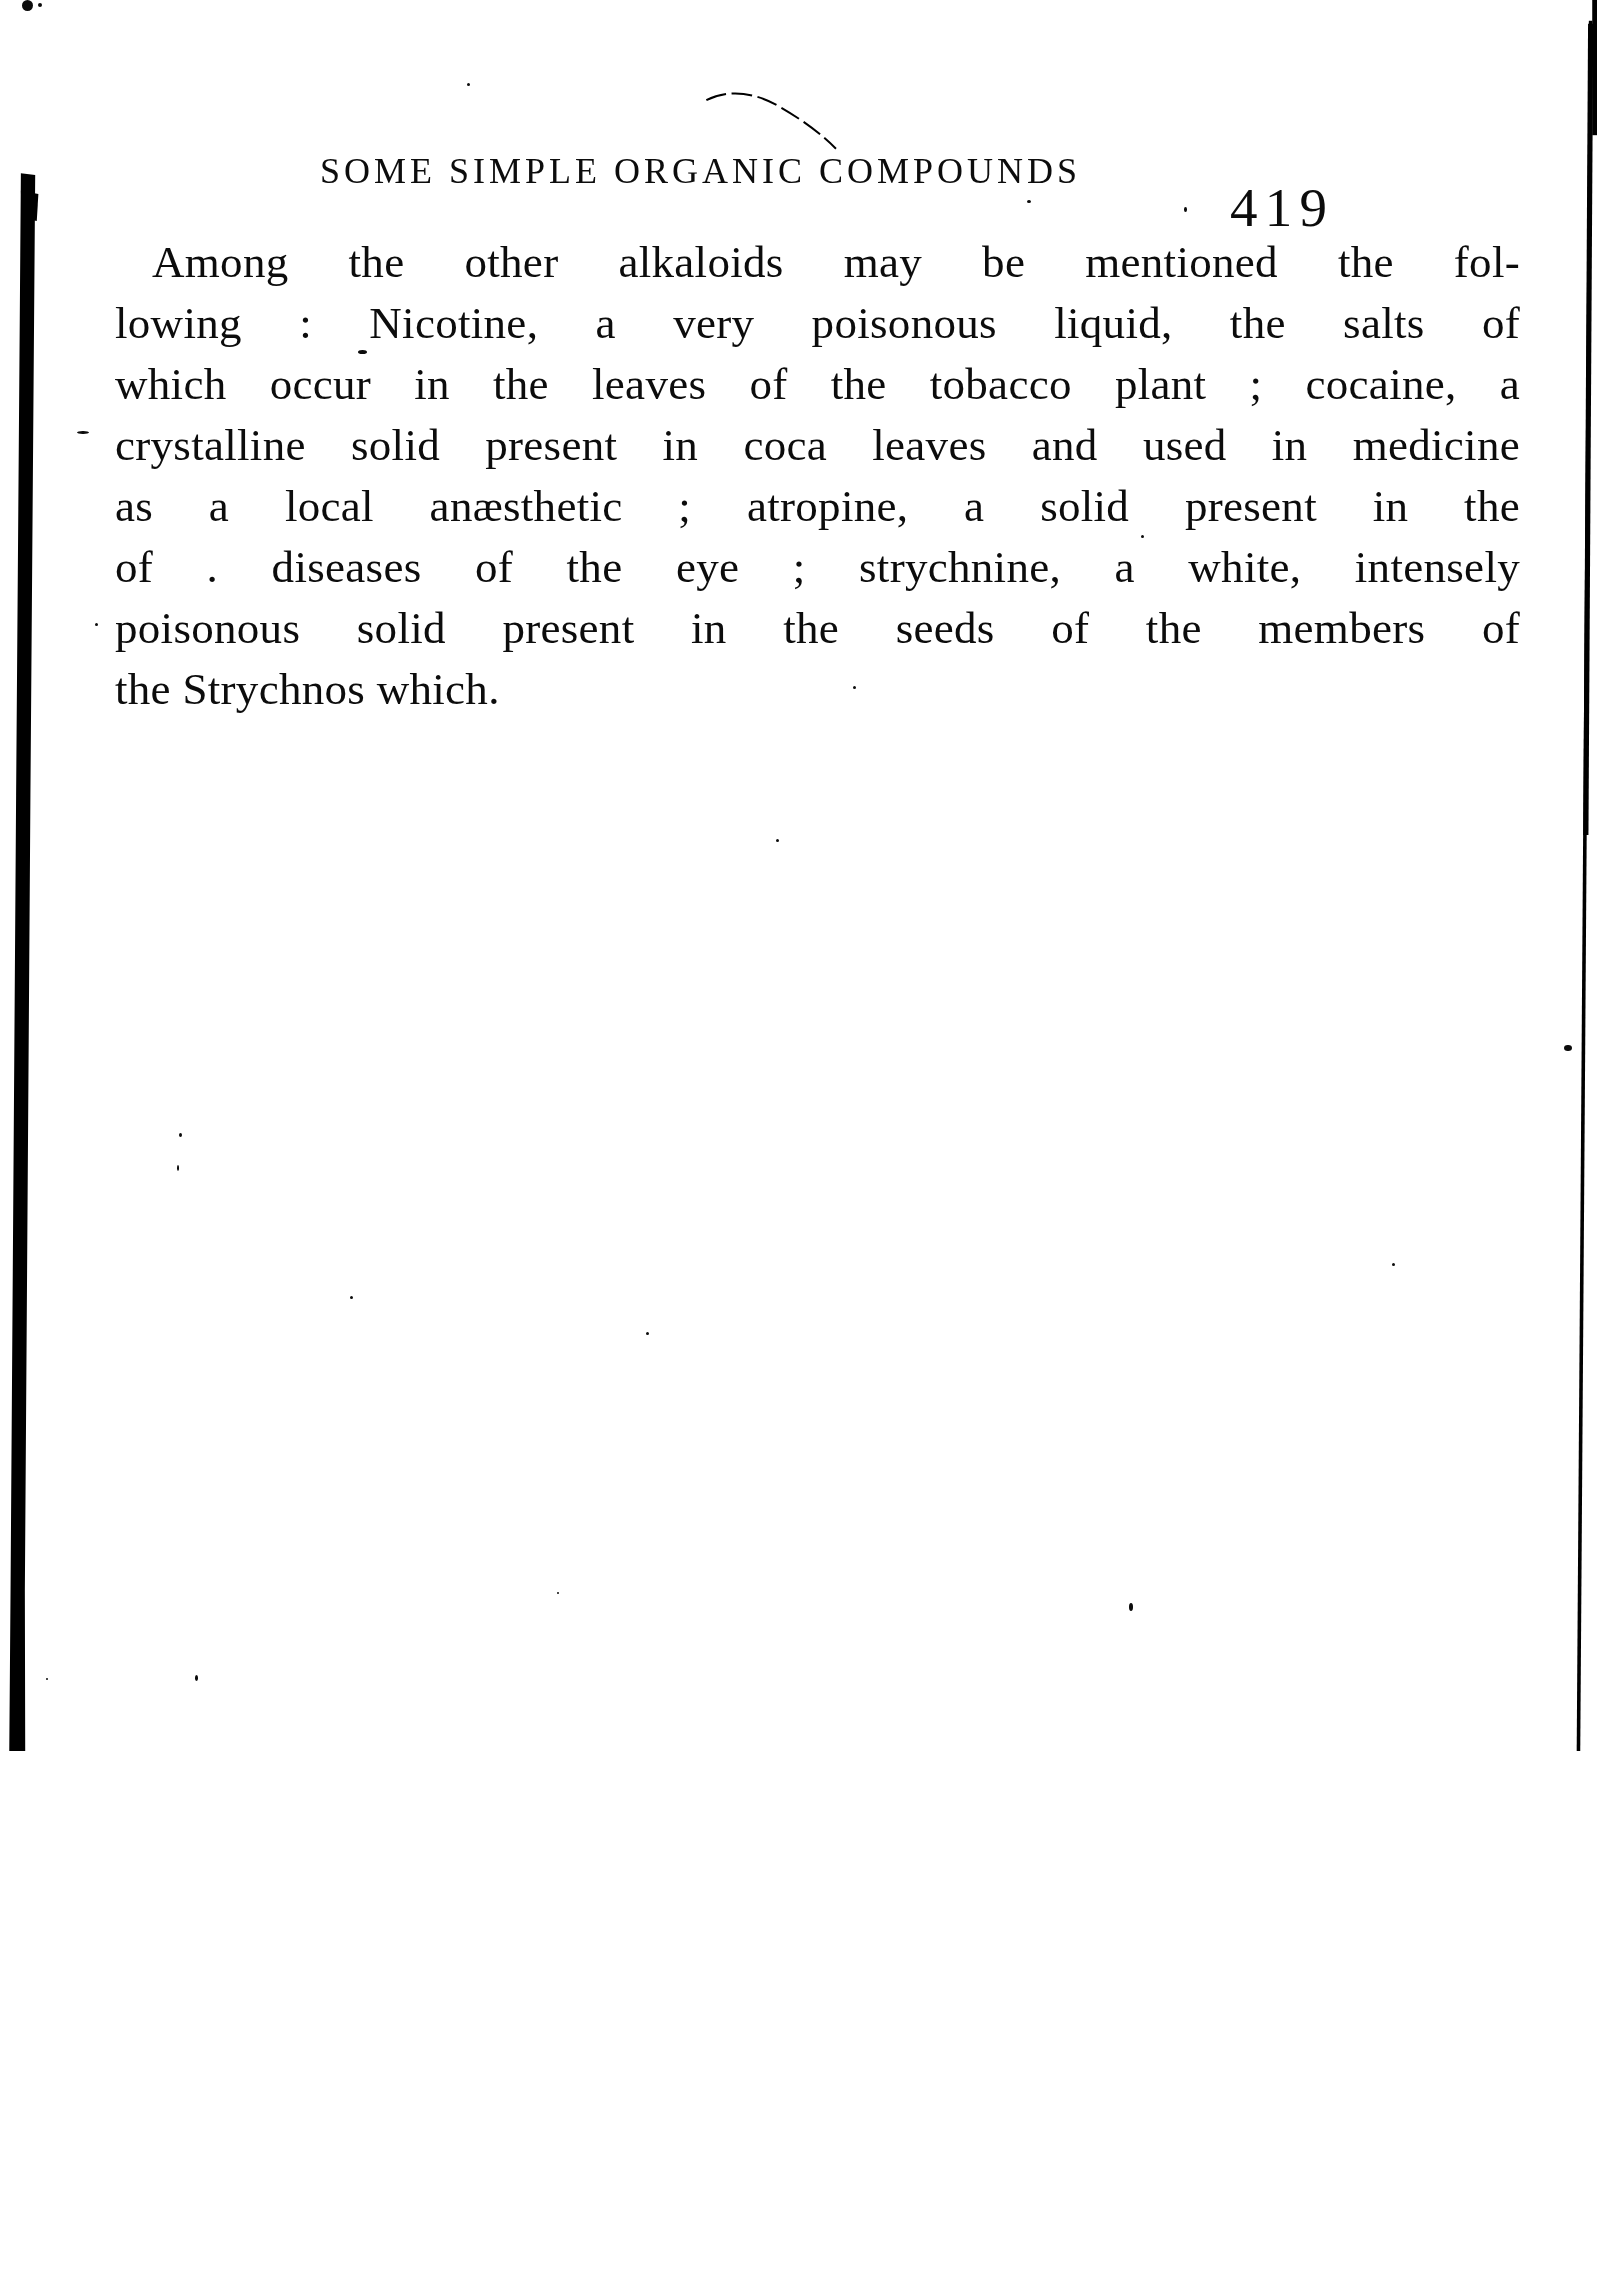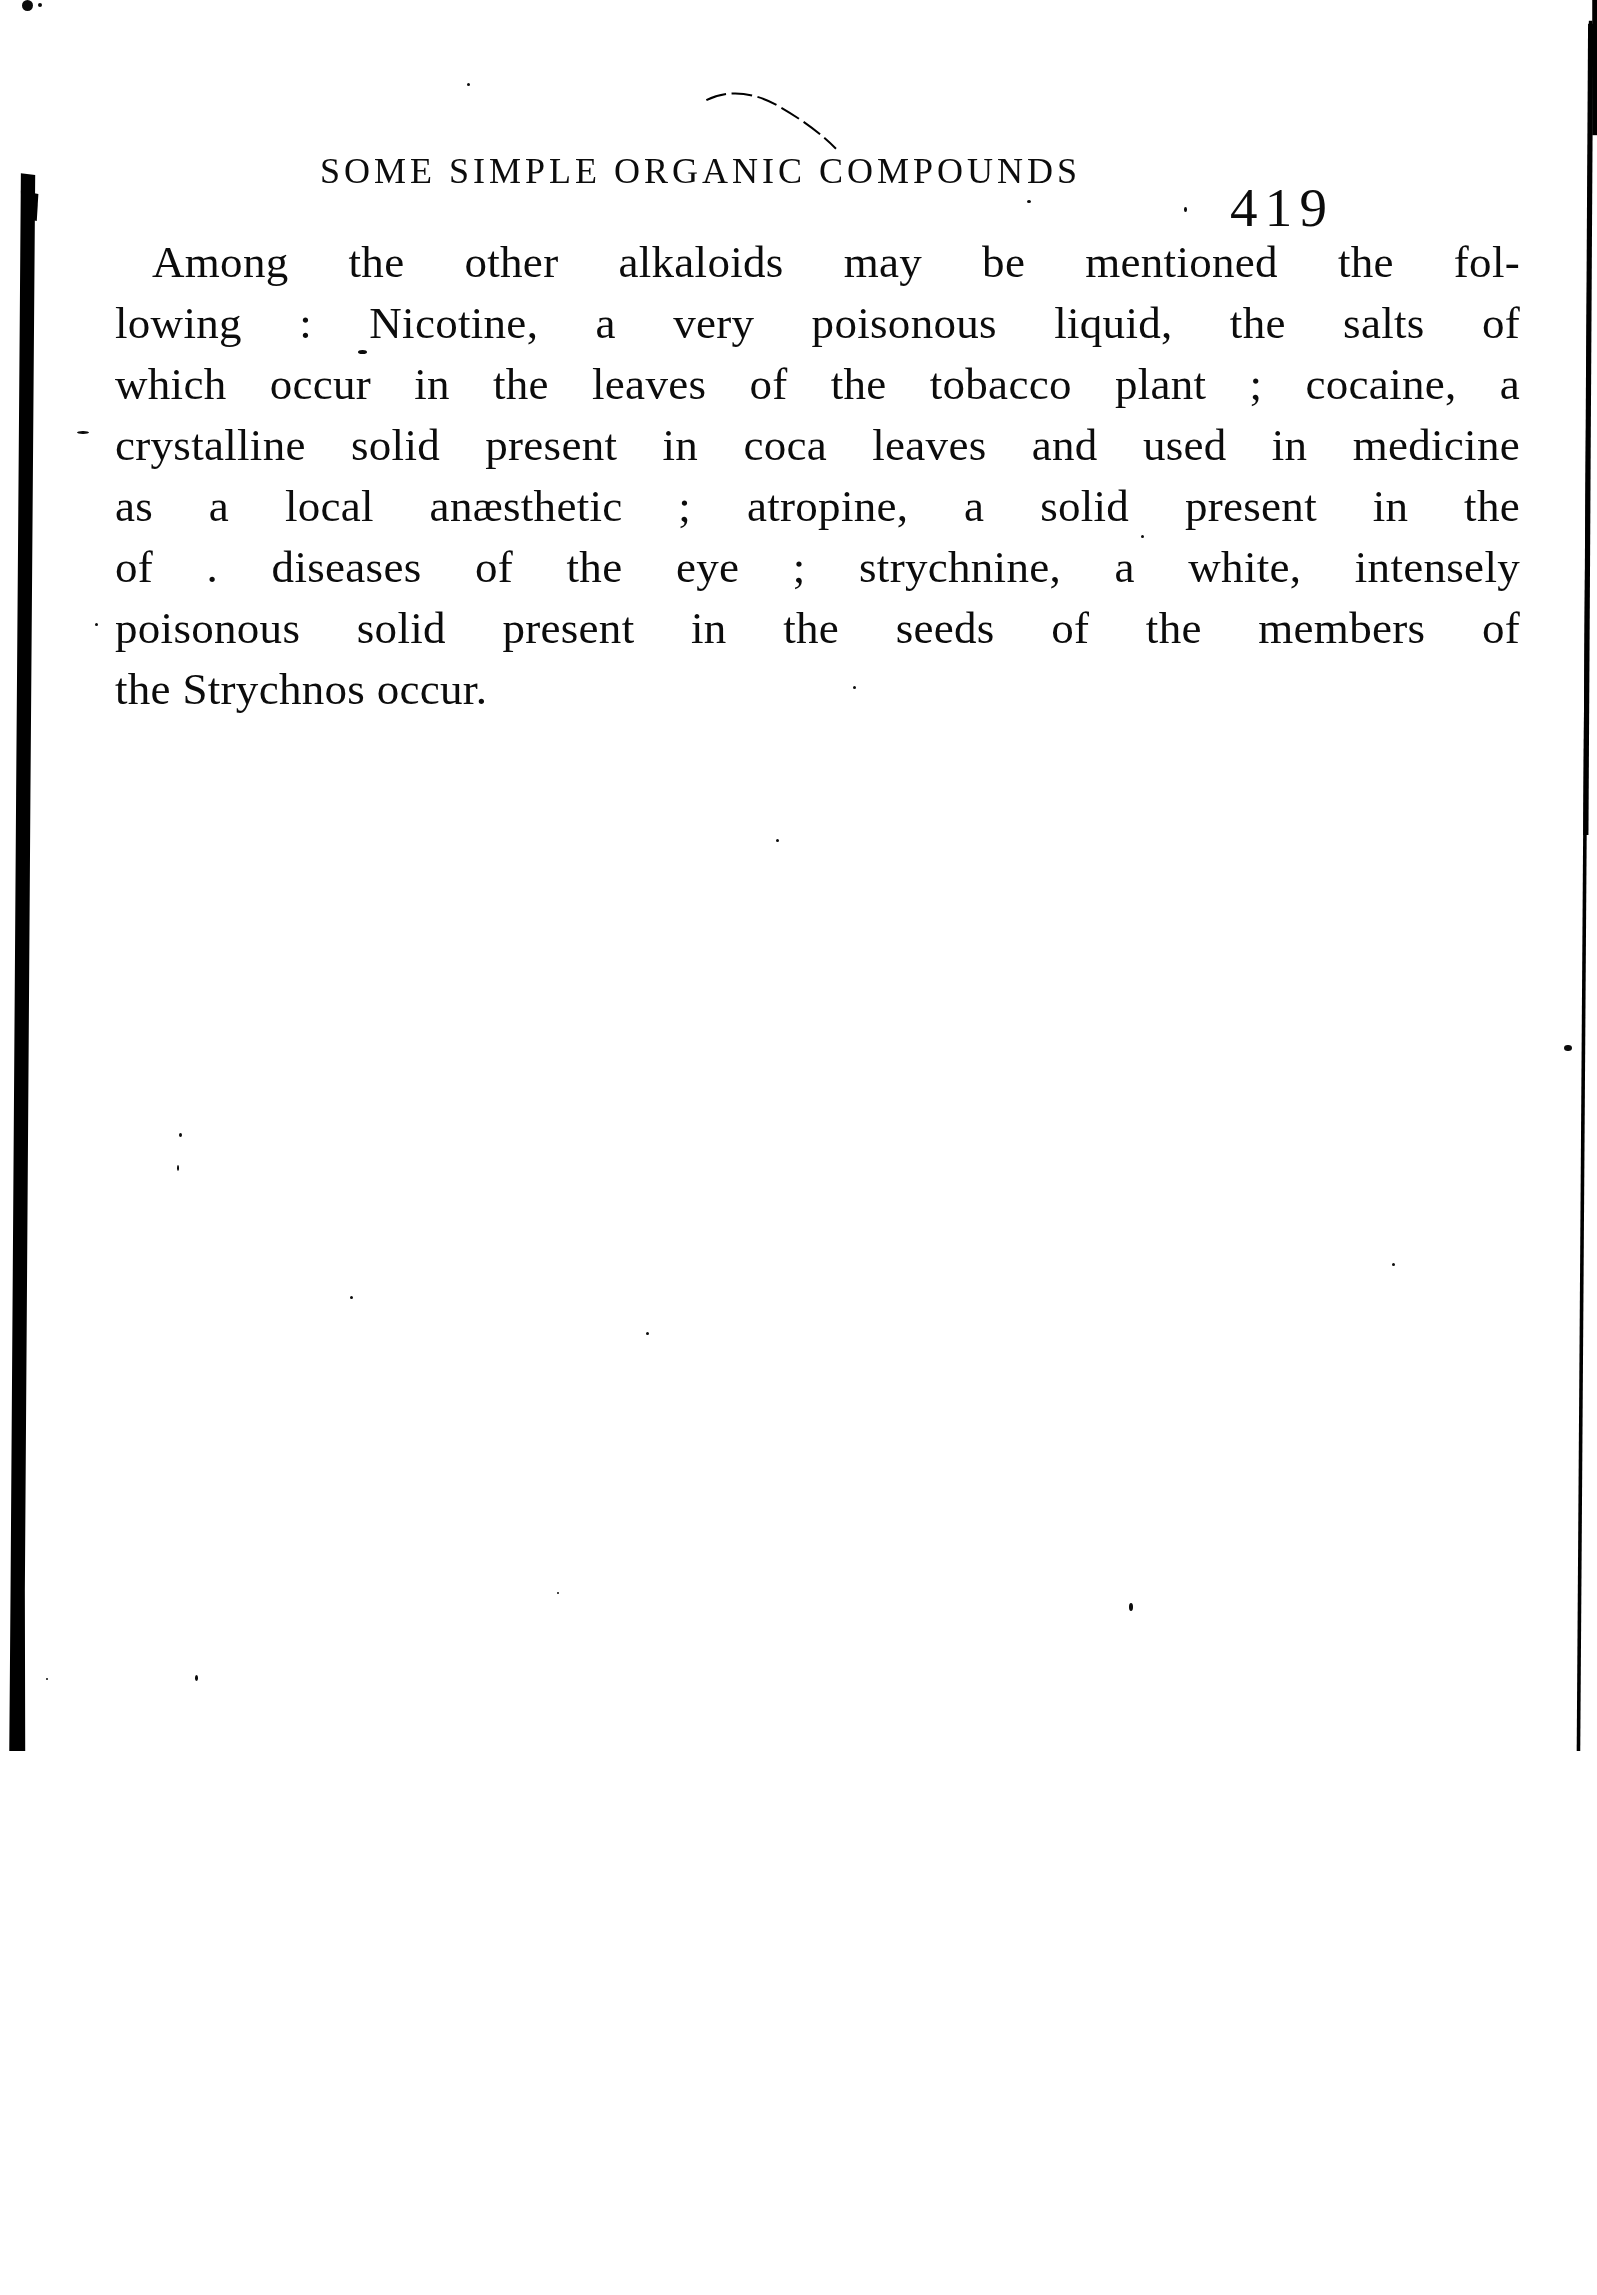--- a/index.html
+++ b/index.html
@@ -83,21 +83,21 @@
   </div>
 
   <div class="paragraph">
       <div class="pline just ind"><span>Among the other alkaloids may be mentioned the fol-</span></div>
       <div class="pline just"><span>lowing : </span><span class="it">Nicotine</span><span>, a very poisonous liquid, the salts of</span></div>
       <div class="pline just"><span>which occur in the leaves of the tobacco plant ; </span><span class="it">cocaine</span><span>, a</span></div>
       <div class="pline just"><span>crystalline solid present in coca leaves and used in medicine</span></div>
       <div class="pline just"><span>as a local anæsthetic ; </span><span class="it">atropine</span><span>, a solid present in the</span></div>
       <div class="pline just"><span>of . diseases of the eye ; </span><span class="it">strychnine</span><span>, a white, intensely</span></div>
       <div class="pline just"><span>poisonous solid present in the seeds of the members of</span></div>
-      <div class="pline"><span>the </span><span class="it">Strychnos</span><span> occur.</span></div>
+      <div class="pline"><span>the </span><span class="it">Strychnos</span><span> which.</span></div>
     </div>
 
   <div class="specks">
       <div class="speck" style="left: 22px; top: 0px; width: 11px; height: 11px;"></div>
       <div class="speck" style="left: 38px; top: 3.2px; width: 4px; height: 4px;"></div>
       <div class="speck" style="left: 467px; top: 83px; width: 3.2px; height: 3.2px;"></div>
       <div class="speck" style="left: 1027px; top: 200px; width: 4px; height: 3.2px;"></div>
       <div class="speck" style="left: 1184px; top: 207px; width: 3.2px; height: 4.8px;"></div>
       <div class="speck" style="left: 358px; top: 350px; width: 8.7px; height: 4px;"></div>
       <div class="speck" style="left: 77px; top: 431px; width: 12px; height: 3.2px;"></div>

